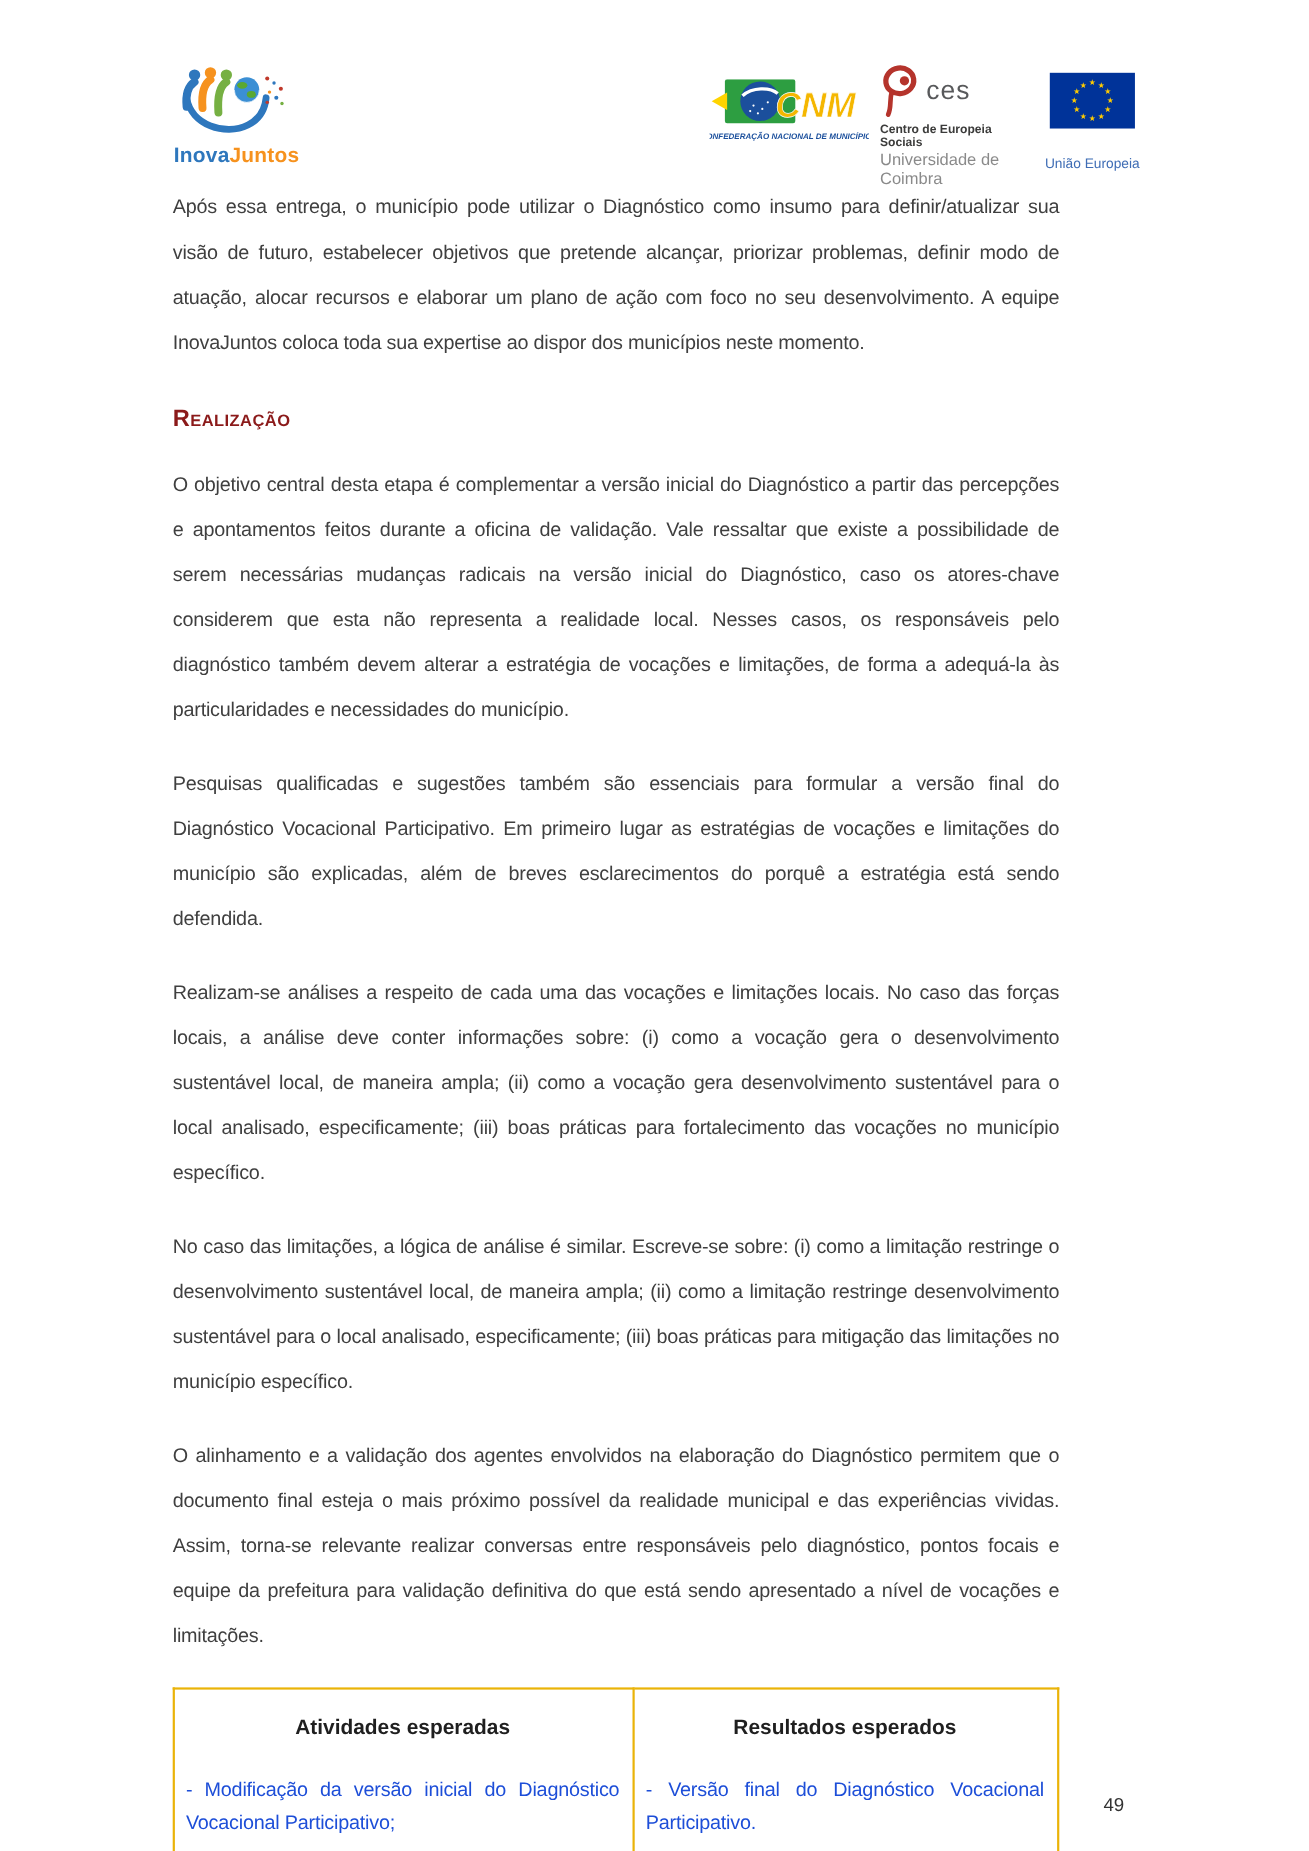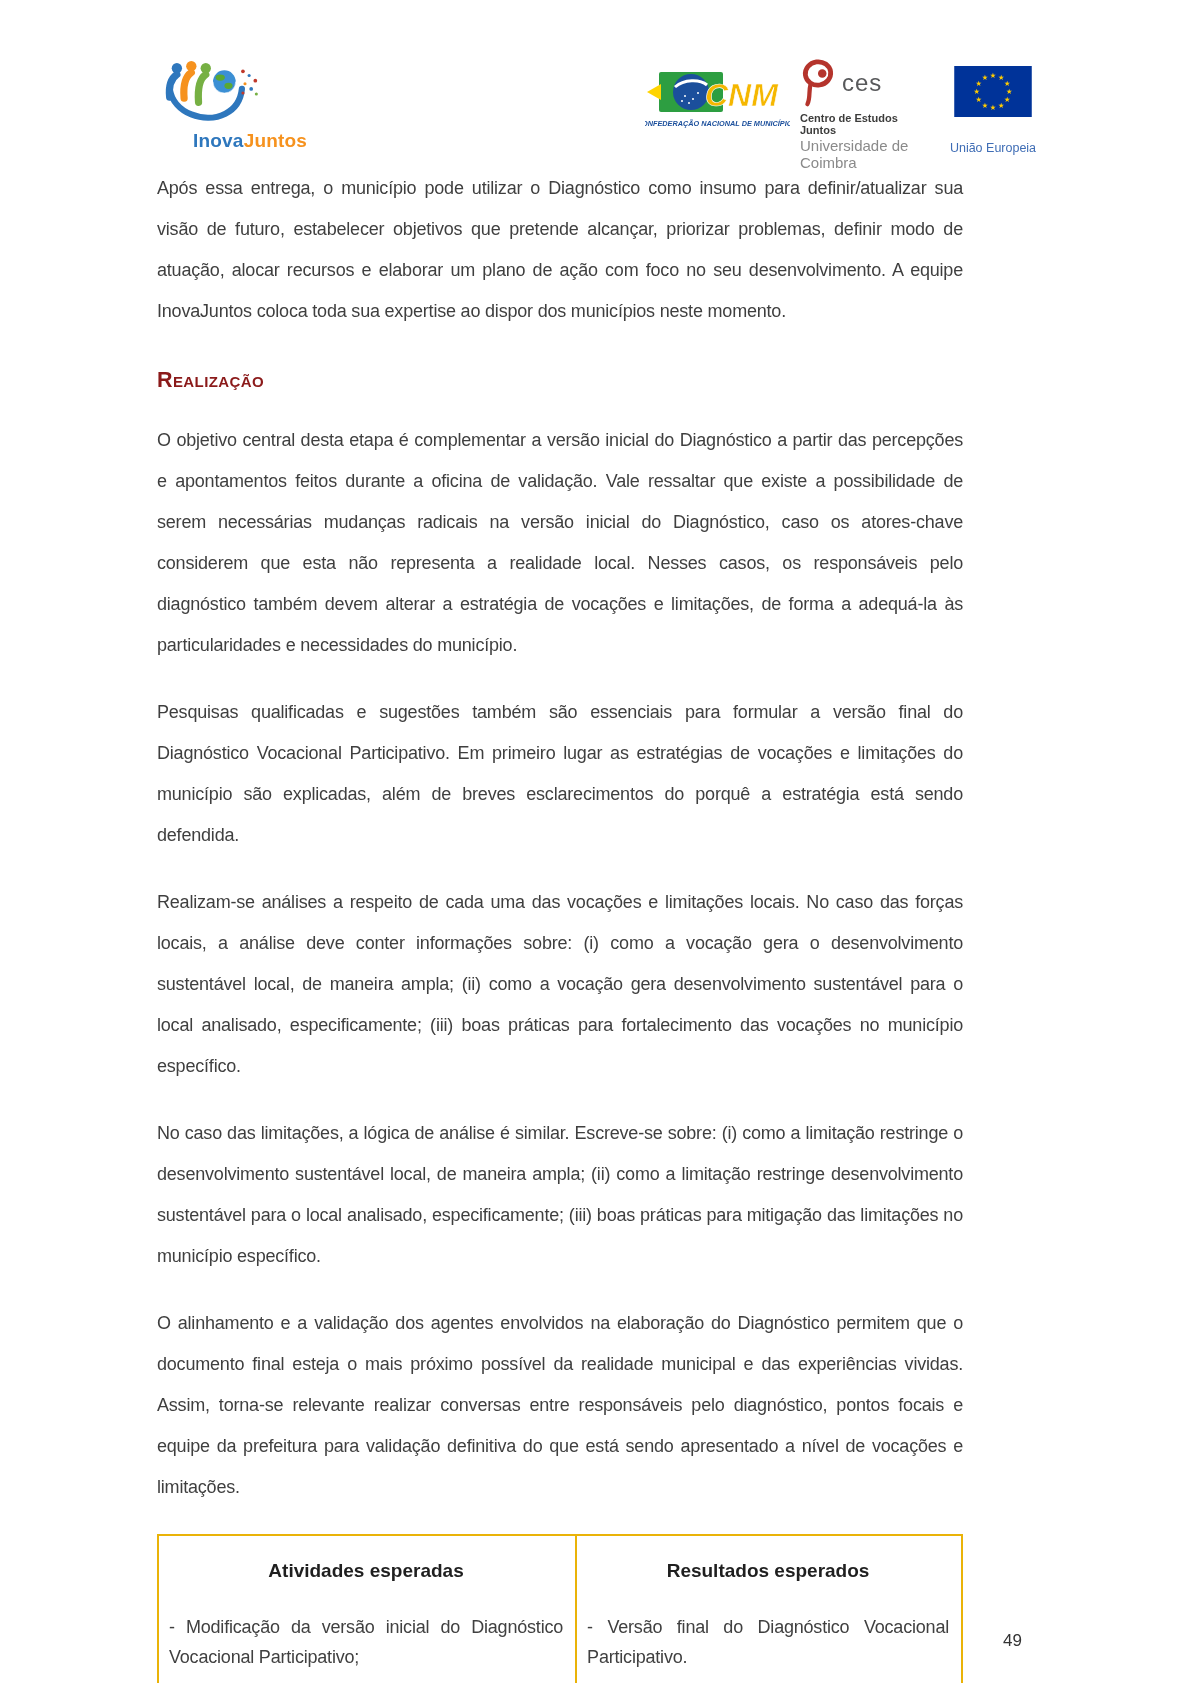--- a/index.html
+++ b/index.html
@@ -7,21 +7,21 @@
   .page {
     position:relative; width:1190px; height:1683px; margin:0 auto;
     background:#ffffff; overflow:hidden;
     font-family:"Liberation Sans", sans-serif; color:#3f3f3f;
   }
 
   
   .logo { position:absolute; }
   .logo-inova { left:158px; top:60px; width:110px; text-align:center; }
   .inova-wordmark { font-size:19px; font-weight:bold; letter-spacing:0.2px; margin-top:2px; }
-  .inova-part1 { color:#2e77bd;margin-left:35px; }
+  .inova-part1 { color:#2e77bd; }
   .inova-part2 { color:#f6921e; }
 
   .logo-cnm { left:645px; top:72px; width:145px; text-align:center; }
   .logo-ces { left:800px; top:58px; width:135px; }
   .ces-row { display:flex; align-items:center; gap:6px; }
   .ces-acronym { font-size:24px; color:#58595b; letter-spacing:1px; }
   .ces-line1 { font-size:11px; font-weight:bold; color:#3c3c3b; margin-top:4px; }
   .ces-line2 { font-size:15px; color:#8a8a8a; margin-top:1px; }
 
   .logo-eu { left:948px; top:66px; width:90px; text-align:center; }
@@ -47,21 +47,21 @@
     padding:24px 12px 44px 10px;
   }
   td.col-left  { width:52%; }
   td.col-right { width:48%; }
   .cell-head {
     font-size:19px; font-weight:bold; text-align:center; color:#1f1f1f;
     margin-bottom:30px;
   }
   .cell-body {
     font-size:18px; line-height:30px; text-align:justify;
-    letter-spacing:-0.2px; color:#404040;
+    letter-spacing:-0.2px; color:#1d4ed8;
   }
 
   .page-number { position:absolute; right:168px; bottom:32px; font-size:17px; color:#333; }
 </style>
 </head>
 <body>
 
 <div class="page">
 
   <div class="logo logo-inova">
@@ -114,21 +114,21 @@
 
   <div class="logo logo-ces">
     <div class="ces-row">
       <svg width="36" height="50" viewBox="0 0 34 46">
         <ellipse cx="17" cy="14" rx="12" ry="11" fill="none" stroke="#b5342c" stroke-width="4.5" transform="rotate(-8 17 14)"></ellipse>
         <circle cx="21" cy="14" r="4" fill="#b5342c"></circle>
         <path d="M10 24 C8 31 10 37 7 43" stroke="#b5342c" stroke-width="4" fill="none" stroke-linecap="round"></path>
       </svg>
       <span class="ces-acronym">ces</span>
     </div>
-    <div class="ces-line1">Centro de Estudos Juntos</div>
+    <div class="ces-line1">Centro de Europeia Sociais</div>
     <div class="ces-line2">Universidade de Coimbra</div>
   </div>
 
   <div class="logo logo-eu">
     <svg width="78" height="51" viewBox="0 0 76 50">
       <rect x="0" y="0" width="76" height="50" fill="#003399"></rect>
       <text class="eu-star" x="38" y="11.5">★</text>
       <text class="eu-star" x="46" y="13.6">★</text>
       <text class="eu-star" x="51.9" y="19.5">★</text>
       <text class="eu-star" x="54" y="27.5">★</text>

